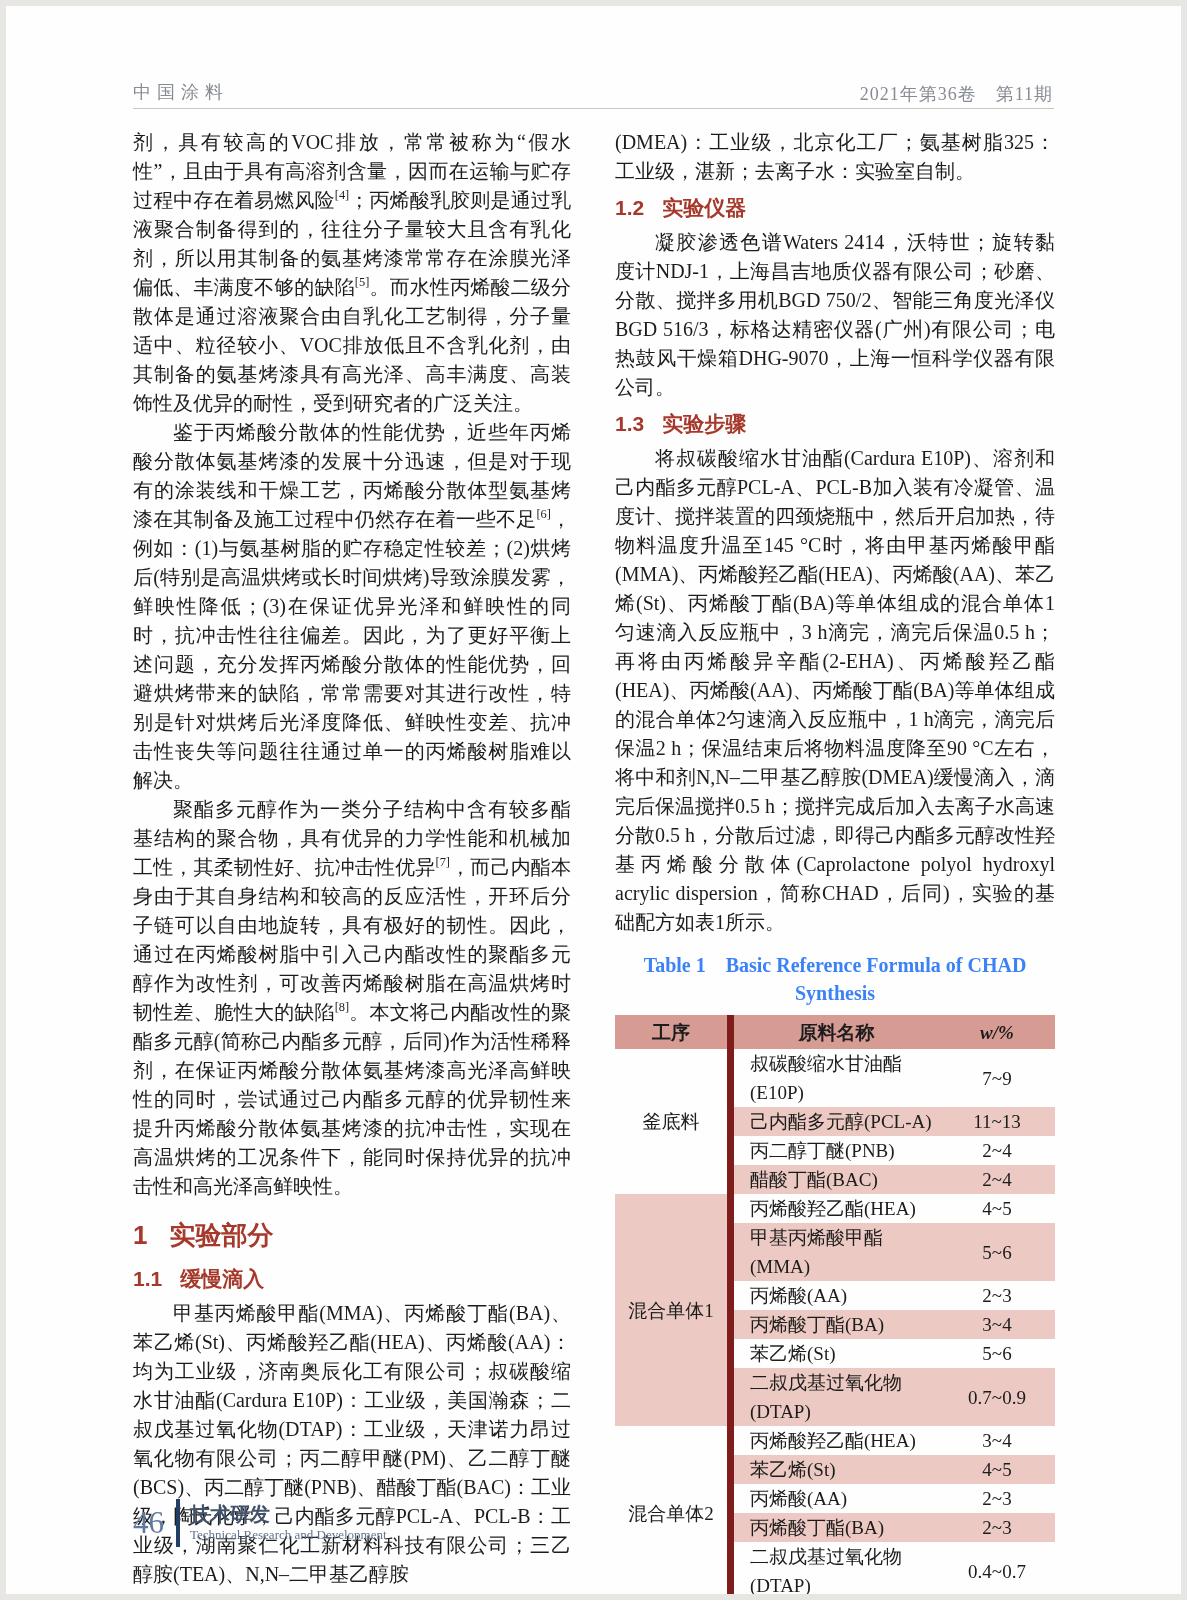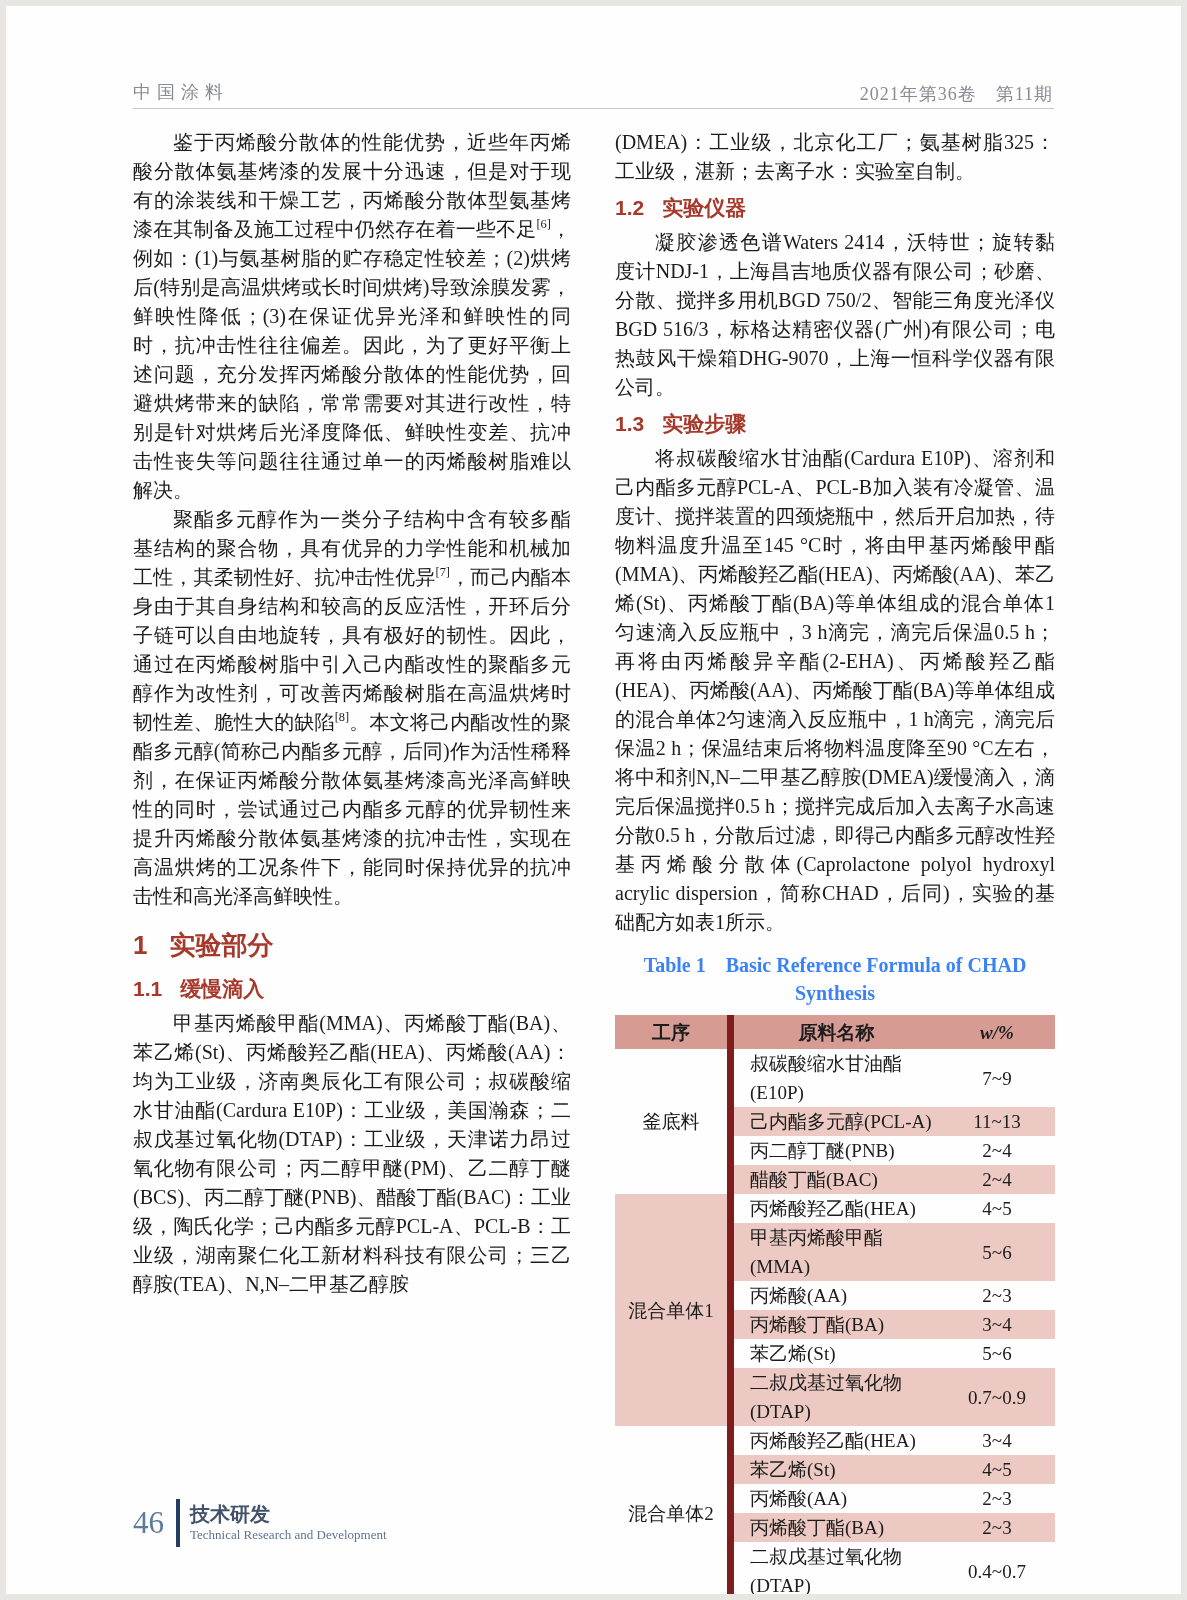--- a/index.html
+++ b/index.html
@@ -96,20 +96,21 @@
 </head>
 <body>
 
 <div class="page">
 
   <div class="ph-journal">中国涂料</div>
   <div class="ph-issue">2021年第36卷　第11期</div>
   <div class="ph-rule"></div>
 
   <div class="col col-left">
+    <p class="para">剂，具有较高的VOC排放，常常被称为“假水性”，且由于具有高溶剂含量，因而在运输与贮存过程中存在着易燃风险<sup>[4]</sup>；丙烯酸乳胶则是通过乳液聚合制备得到的，往往分子量较大且含有乳化剂，所以用其制备的氨基烤漆常常存在涂膜光泽偏低、丰满度不够的缺陷<sup>[5]</sup>。而水性丙烯酸二级分散体是通过溶液聚合由自乳化工艺制得，分子量适中、粒径较小、VOC排放低且不含乳化剂，由其制备的氨基烤漆具有高光泽、高丰满度、高装饰性及优异的耐性，受到研究者的广泛关注。</p>
     <p class="para indent">鉴于丙烯酸分散体的性能优势，近些年丙烯酸分散体氨基烤漆的发展十分迅速，但是对于现有的涂装线和干燥工艺，丙烯酸分散体型氨基烤漆在其制备及施工过程中仍然存在着一些不足<sup>[6]</sup>，例如：(1)与氨基树脂的贮存稳定性较差；(2)烘烤后(特别是高温烘烤或长时间烘烤)导致涂膜发雾，鲜映性降低；(3)在保证优异光泽和鲜映性的同时，抗冲击性往往偏差。因此，为了更好平衡上述问题，充分发挥丙烯酸分散体的性能优势，回避烘烤带来的缺陷，常常需要对其进行改性，特别是针对烘烤后光泽度降低、鲜映性变差、抗冲击性丧失等问题往往通过单一的丙烯酸树脂难以解决。</p>
     <p class="para indent">聚酯多元醇作为一类分子结构中含有较多酯基结构的聚合物，具有优异的力学性能和机械加工性，其柔韧性好、抗冲击性优异<sup>[7]</sup>，而己内酯本身由于其自身结构和较高的反应活性，开环后分子链可以自由地旋转，具有极好的韧性。因此，通过在丙烯酸树脂中引入己内酯改性的聚酯多元醇作为改性剂，可改善丙烯酸树脂在高温烘烤时韧性差、脆性大的缺陷<sup>[8]</sup>。本文将己内酯改性的聚酯多元醇(简称己内酯多元醇，后同)作为活性稀释剂，在保证丙烯酸分散体氨基烤漆高光泽高鲜映性的同时，尝试通过己内酯多元醇的优异韧性来提升丙烯酸分散体氨基烤漆的抗冲击性，实现在高温烘烤的工况条件下，能同时保持优异的抗冲击性和高光泽高鲜映性。</p>
     <div class="h-sec">
       <span class="num">1</span><span>实验部分</span>
     </div>
     <div class="h-sub">
       <span class="num">1.1</span><span>缓慢滴入</span>
     </div>
     <p class="para indent">甲基丙烯酸甲酯(MMA)、丙烯酸丁酯(BA)、苯乙烯(St)、丙烯酸羟乙酯(HEA)、丙烯酸(AA)：均为工业级，济南奥辰化工有限公司；叔碳酸缩水甘油酯(Cardura E10P)：工业级，美国瀚森；二叔戊基过氧化物(DTAP)：工业级，天津诺力昂过氧化物有限公司；丙二醇甲醚(PM)、乙二醇丁醚(BCS)、丙二醇丁醚(PNB)、醋酸丁酯(BAC)：工业级，陶氏化学；己内酯多元醇PCL-A、PCL-B：工业级，湖南聚仁化工新材料科技有限公司；三乙醇胺(TEA)、N,N–二甲基乙醇胺</p>
   </div>

